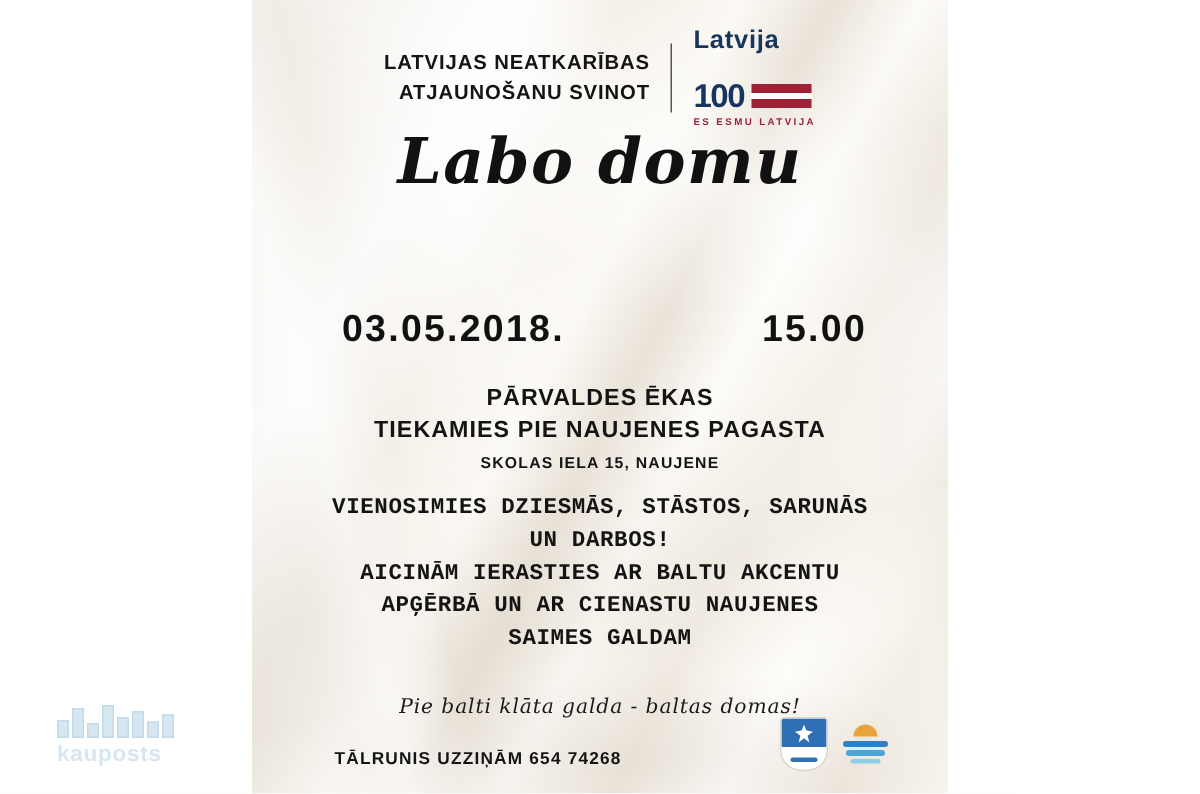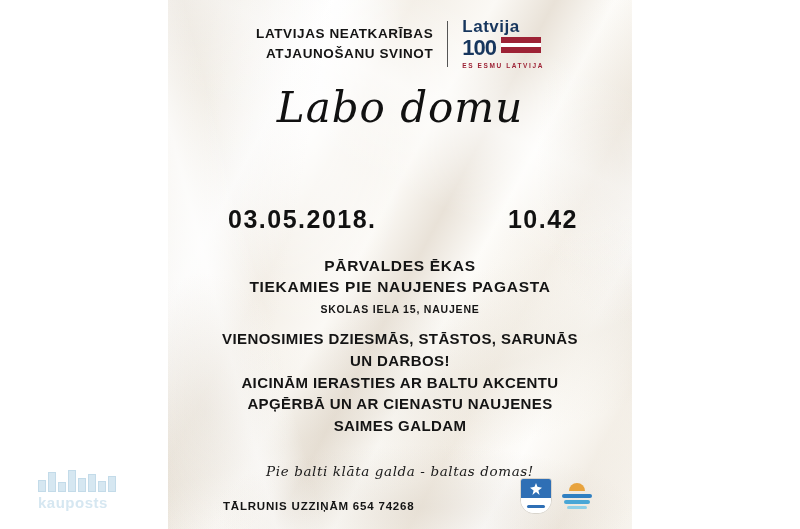--- a/index.html
+++ b/index.html
@@ -106,22 +106,22 @@
   }
   .lv-word {
     font-size: 17px;
     font-weight: bold;
     letter-spacing: 0.5px;
     color: #17365d;
     line-height: 1;
   }
   .lv-100 {
     display: flex;
-    align-items: flex-start;
-    margin-top: 2px;
+    align-items: center;
+    margin-top: 18px;
   }
   .lv-100-num {
     font-size: 22px;
     font-weight: bold;
     color: #17365d;
     letter-spacing: -1px;
     line-height: 1;
   }
   .lv-flag {
     margin-left: 5px;
@@ -143,20 +143,21 @@
     position: absolute;
     top: 82px;
     left: 0;
     width: 464px;
     font-family: "DejaVu Serif", serif;
     font-style: italic;
     font-size: 42px;
     line-height: 1.22;
     color: #111111;
     letter-spacing: 1px;
+    font-weight: bold;
   }
   .title .line2 { display: block; }
 
   
   .date-row {
     position: absolute;
     top: 205px;
     left: 60px;
     width: 350px;
     display: flex;
@@ -191,20 +192,21 @@
   .body-block {
     position: absolute;
     top: 328px;
     left: 0;
     width: 464px;
     font-size: 15px;
     font-weight: bold;
     letter-spacing: 0.4px;
     line-height: 1.45;
     color: #141414;
+    font-family: Liberation Mono, monospace;
   }
 
   
   .motto {
     position: absolute;
     top: 443px;
     left: 0;
     width: 464px;
     font-family: "DejaVu Serif", serif;
     font-style: italic;
@@ -361,21 +363,21 @@
         <div class="lv-tag">ES ESMU LATVIJA</div>
       </div>
     </div>
 
     <div class="title">
       <span>Labo domu</span>
     </div>
 
     <div class="date-row">
       <span>03.05.2018.</span>
-      <span>10.42</span>
+      <span>15.00</span>
     </div>
 
     <div class="place">
       <div>PĀRVALDES ĒKAS</div>
       <div>TIEKAMIES PIE NAUJENES PAGASTA</div>
       <div class="place-address">SKOLAS IELA 15, NAUJENE</div>
     </div>
 
     <div class="body-block">
       <div>VIENOSIMIES DZIESMĀS, STĀSTOS, SARUNĀS</div>

